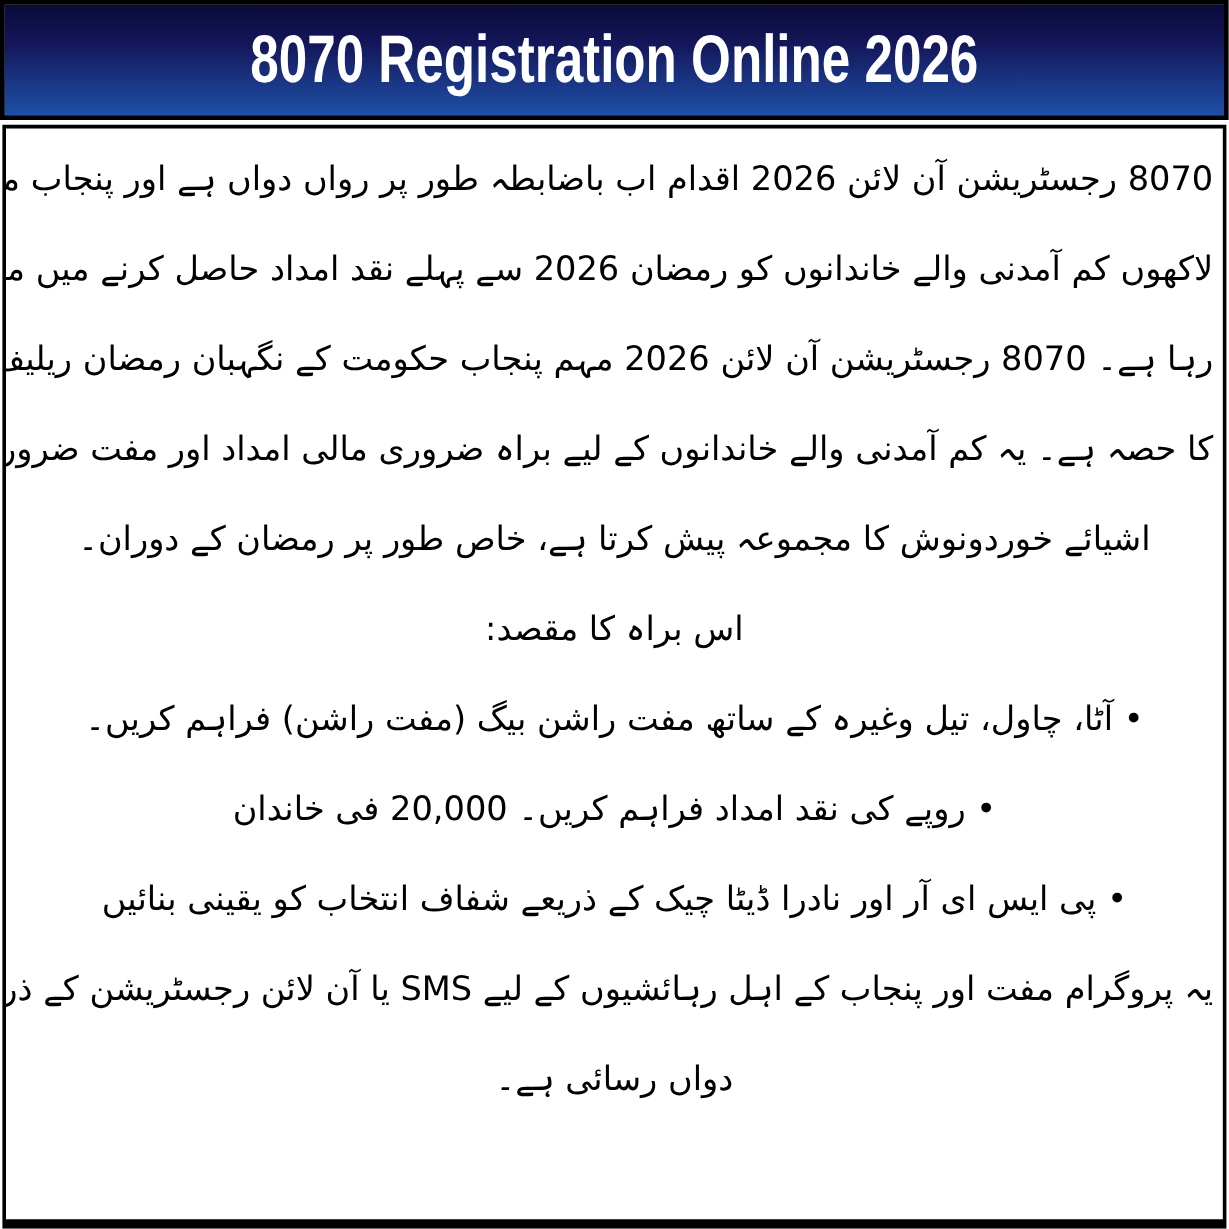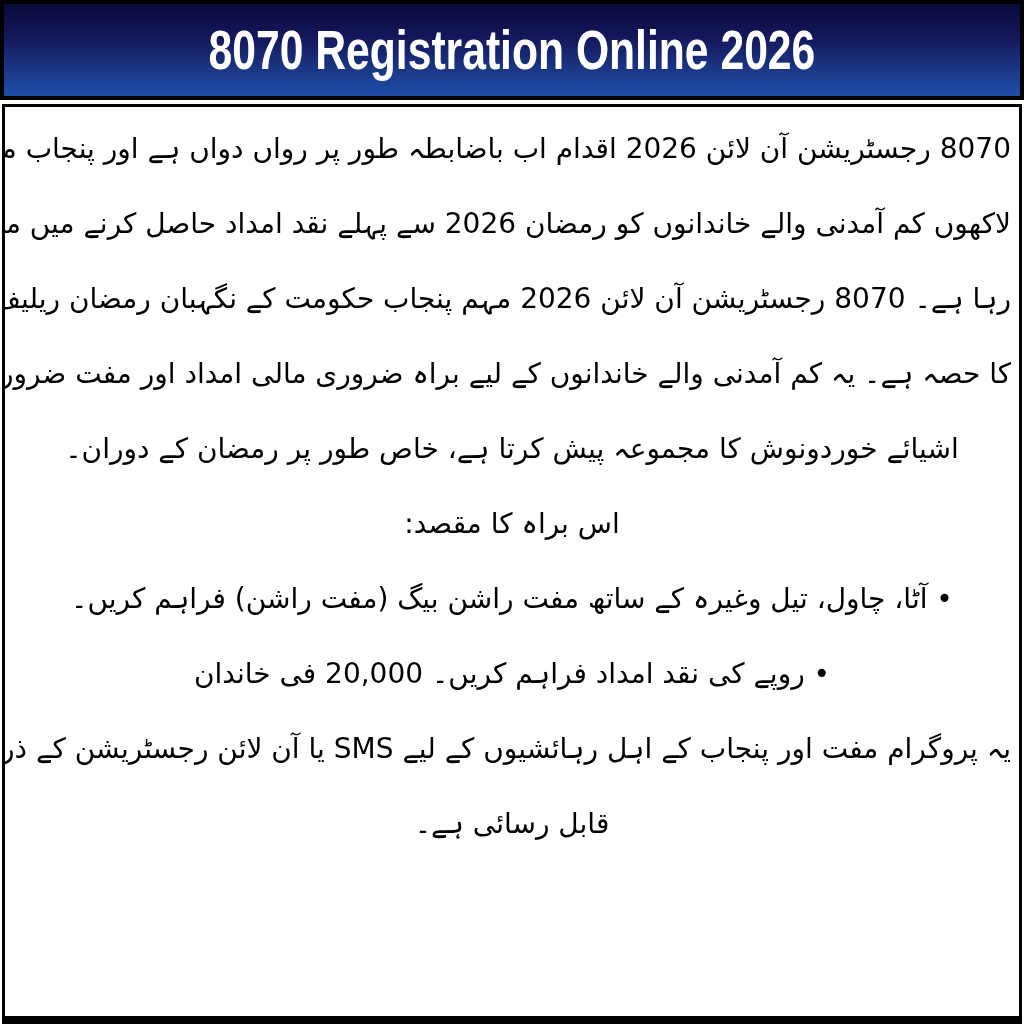--- a/index.html
+++ b/index.html
@@ -82,20 +82,21 @@
       <div class="line wide">8070 رجسٹریشن آن لائن 2026 اقدام اب باضابطہ طور پر رواں دواں ہے اور پنجاب میں</div>
       <div class="line wide">لاکھوں کم آمدنی والے خاندانوں کو رمضان 2026 سے پہلے نقد امداد حاصل کرنے میں مدد فراہم کر</div>
       <div class="line wide">رہا ہے۔ 8070 رجسٹریشن آن لائن 2026 مہم پنجاب حکومت کے نگہبان رمضان ریلیف پیکیج</div>
       <div class="line wide">کا حصہ ہے۔ یہ کم آمدنی والے خاندانوں کے لیے براہ ضروری مالی امداد اور مفت ضروری</div>
       <div class="line">اشیائے خوردونوش کا مجموعہ پیش کرتا ہے، خاص طور پر رمضان کے دوران۔</div>
 
       <div class="line">اس براہ کا مقصد:</div>
 
       <div class="line">• آٹا، چاول، تیل وغیرہ کے ساتھ مفت راشن بیگ (مفت راشن) فراہم کریں۔</div>
       <div class="line">• روپے کی نقد امداد فراہم کریں۔ 20,000 فی خاندان</div>
+      <div class="line">• پی ایس ای آر اور نادرا ڈیٹا چیک کے ذریعے شفاف انتخاب کو یقینی بنائیں</div>
 
       <div class="line">یہ پروگرام مفت اور پنجاب کے اہل رہائشیوں کے لیے SMS یا آن لائن رجسٹریشن کے ذریعے</div>
-      <div class="line">قابل رسائی ہے۔</div>
+      <div class="line">دواں رسائی ہے۔</div>
 
     </div>
   </div>
 
 </div>
 
 </body></html>

